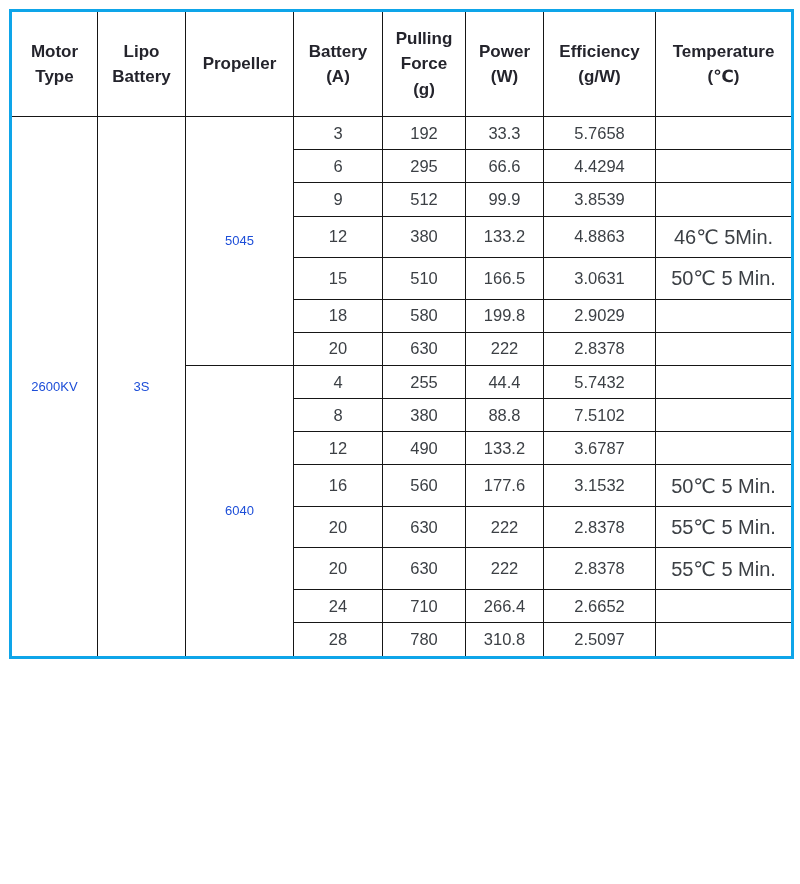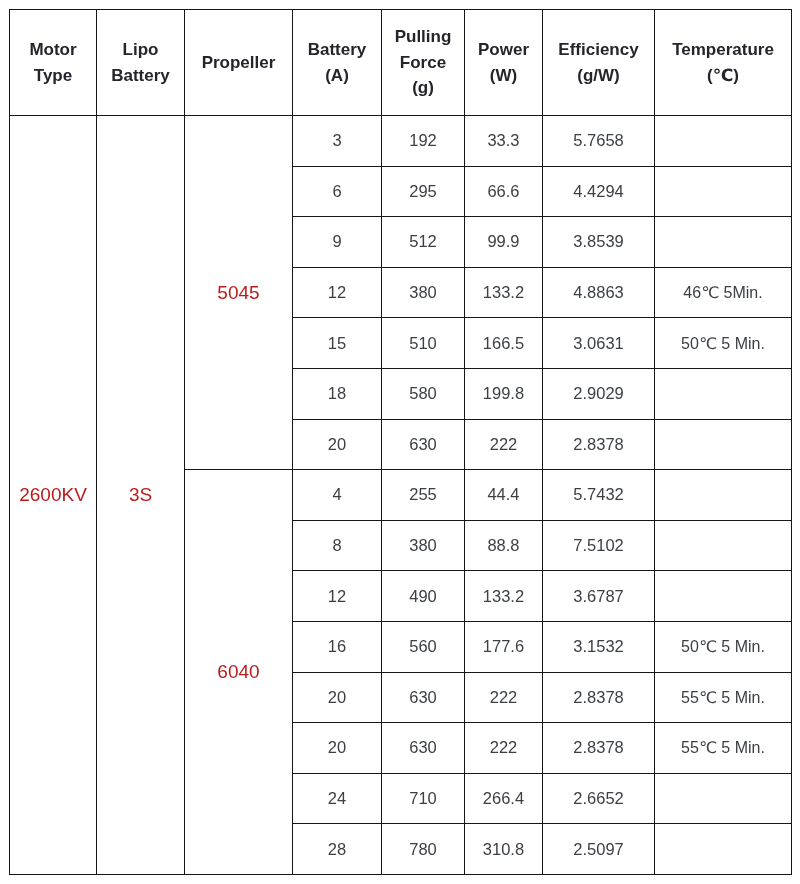--- a/index.html
+++ b/index.html
@@ -14,22 +14,22 @@
     box-sizing: border-box;
     width: 800px;
     height: 884px;
     padding: 9px;
     font-family: "Liberation Sans", "DejaVu Sans", sans-serif;
   }
   table.spec-table {
     border-collapse: collapse;
     table-layout: fixed;
     width: 782px;
-    height: 866px;
-    border: 1px solid #0ea5e9;
+    height: 650px;
+    border: 3px solid #0ea5e9;
   }
   .spec-table th,
   .spec-table td {
     border: 1px solid #161616;
     text-align: center;
     vertical-align: middle;
     padding: 0 2px;
     overflow: hidden;
   }
   .spec-table thead tr {
@@ -40,25 +40,25 @@
     font-size: 17px;
     line-height: 1.5;
     color: #24242c;
     white-space: pre-line;
   }
   .spec-table td {
     font-size: 16.5px;
     color: #3c4045;
   }
   .spec-table td.merged-cell {
-    font-size: 19px;
-    color: #b91c1c;
+    font-size: 13px;
+    color: #1d4ed8;
   }
   .spec-table td.temperature-cell {
-    font-size: 16px;
+    font-size: 20px;
     border-radius: 13px;
   }
 </style>
 </head>
 <body>
 
 <div class="page">
   <table class="spec-table">
     <colgroup>
       <col style="width:87px">

